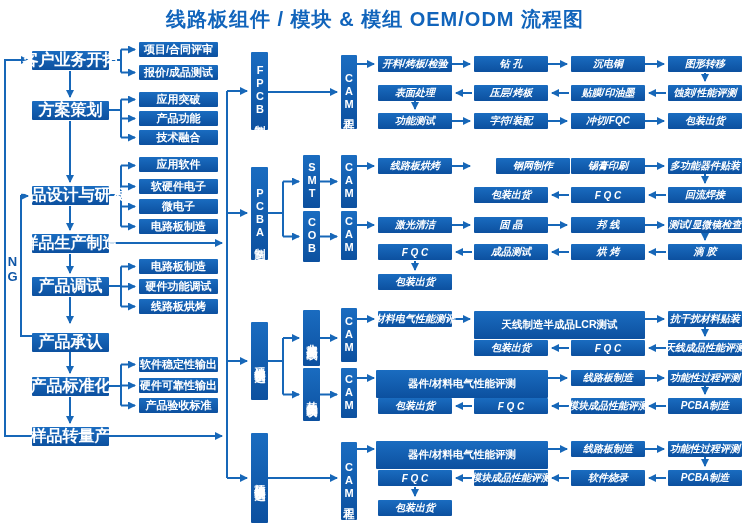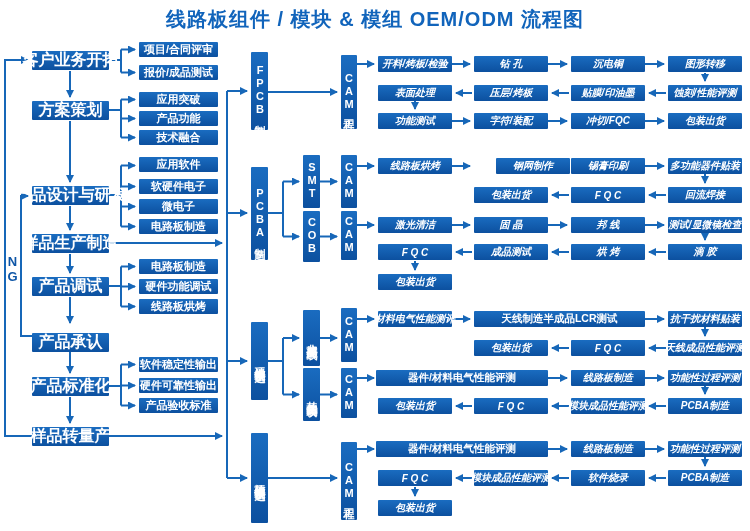--- a/index.html
+++ b/index.html
@@ -10,21 +10,21 @@
   .bx{position:absolute;display:flex;align-items:center;justify-content:center;
       background:linear-gradient(180deg,#1a6cc0 0%,#0c509f 100%);color:#fff;font-weight:bold;
       white-space:nowrap;box-sizing:border-box;border-radius:1px;}
   .mb{left:32px;width:77px;height:19px;font-size:16px;}
   .sb{left:139px;width:79px;height:15px;font-size:11px;}
   .vb{width:17px;font-size:11px;writing-mode:vertical-rl;text-orientation:upright;
       letter-spacing:1px;line-height:17px;}
   .cam{left:341px;width:16px;font-size:11px;writing-mode:vertical-rl;text-orientation:upright;
       letter-spacing:1px;line-height:16px;}
   .pb{width:74px;height:16px;font-size:10px;font-style:italic;}
-  .wide{height:16px;font-size:10.5px;}
+  .wide{height:28px;font-size:10.5px;}
   .ng{position:absolute;left:5px;top:254px;width:14px;color:#0d55a6;font-weight:bold;
       font-size:13px;writing-mode:vertical-rl;text-orientation:upright;line-height:14px;}
   svg.wires{position:absolute;left:0;top:0;pointer-events:none;}
 </style>
 </head>
 <body>
 
 <div id="stage">
 
   <div class="title">线路板组件 / 模块 &amp; 模组 OEM/ODM 流程图</div>

